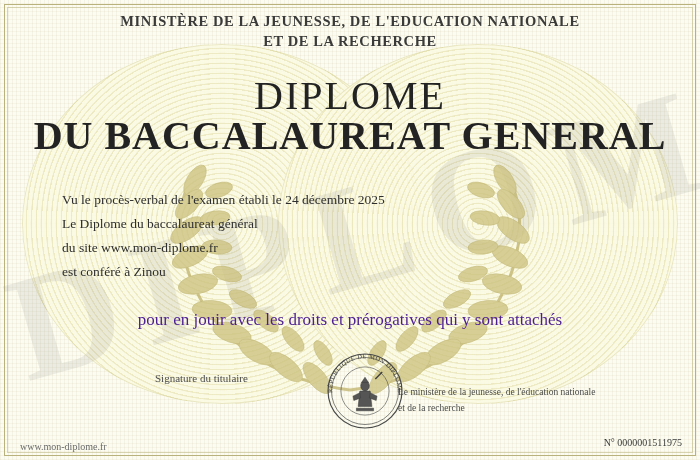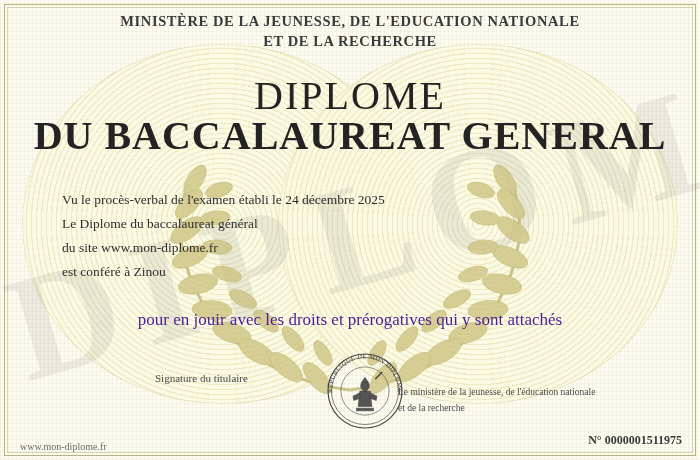--- a/index.html
+++ b/index.html
@@ -152,23 +152,22 @@
     position: absolute;
     left: 20px;
     bottom: 8px;
     font-size: 10px;
     color: #6a6a6a;
   }
   .footer-right {
     position: absolute;
     right: 18px;
     bottom: 12px;
-    font-size: 12px;
+    font-size: 10px;
     color: #3a3a3a;
-    font-weight: bold;
   }
 </style>
 </head>
 <body>
 
 <div id="diploma">
 
   <div class="bg-base"></div>
   <div class="ellipse left"></div>
   <div class="ellipse right"></div>

